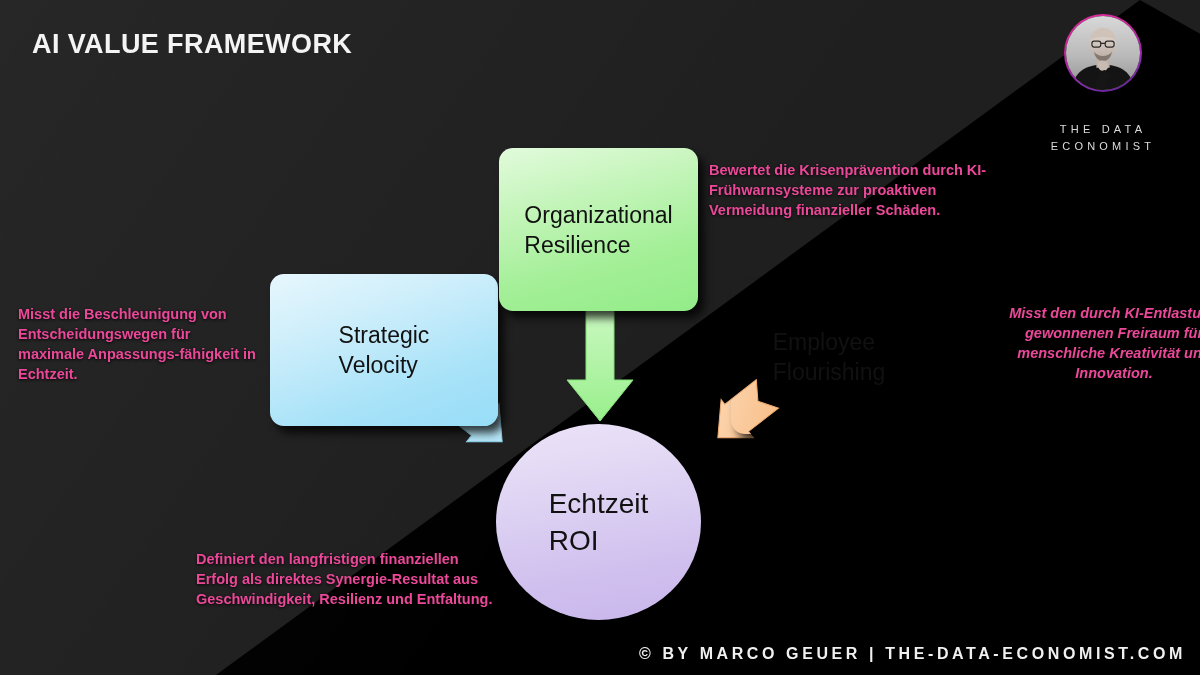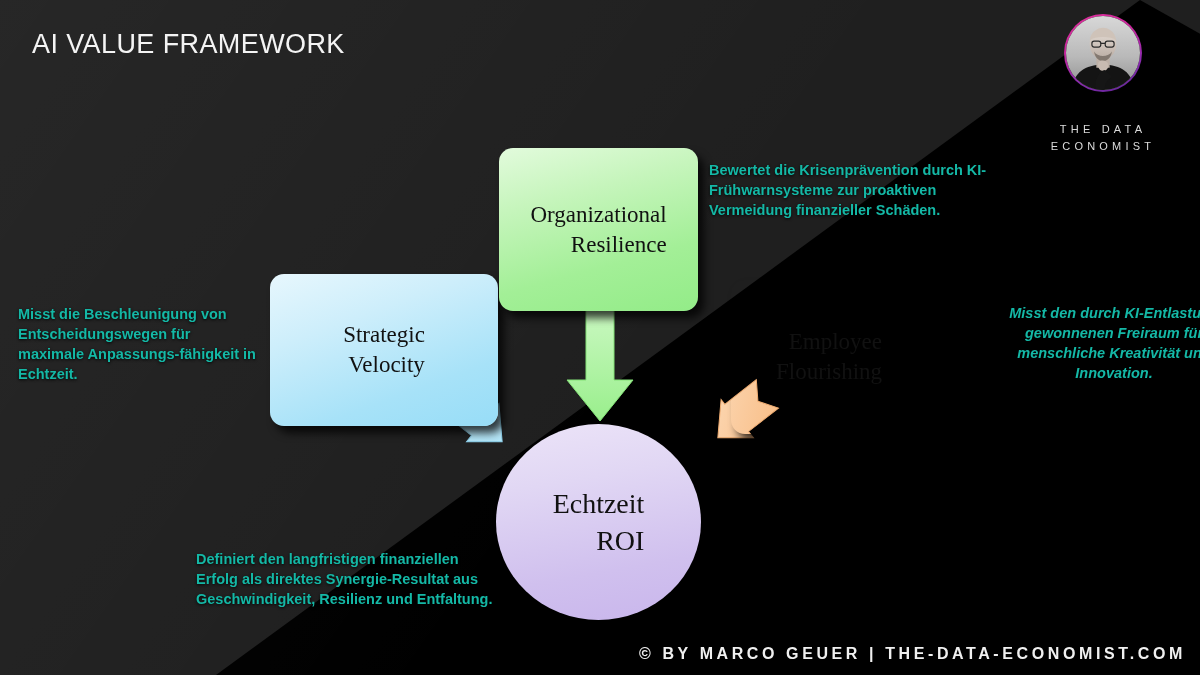--- a/index.html
+++ b/index.html
@@ -41,21 +41,21 @@
     background: linear-gradient(125deg, rgba(255,255,255,0.035) 0%, rgba(255,255,255,0.012) 38%, rgba(255,255,255,0) 55%);
     pointer-events: none;
   }
 
   
   .title {
     position: absolute;
     left: 32px;
     top: 29px;
     font-size: 27px;
-    font-weight: normal;
+    font-weight: bold;
     color: #f4f4f4;
     letter-spacing: 0.4px;
   }
 
   
   .logo-wrap {
     position: absolute;
     right: 12px;
     top: 14px;
     width: 170px;
@@ -87,26 +87,25 @@
     line-height: 17px;
   }
 
   
   .node {
     position: absolute;
     border-radius: 14px;
     display: flex;
     align-items: center;
     justify-content: center;
-    text-align: right;
+    text-align: left;
     color: #111;
     font-size: 23px;
     line-height: 30px;
     box-shadow: 6px 7px 9px rgba(0,0,0,0.75);
-    font-family: Liberation Serif, serif;
   }
   .node-blue {
     left: 270px; top: 274px; width: 228px; height: 152px;
     background: linear-gradient(160deg, #e7f7fd 0%, #cdeefb 32%, #a7e2f8 72%, #97ddf7 100%);
   }
   .node-green {
     left: 499px; top: 148px; width: 199px; height: 163px;
     background: linear-gradient(165deg, #e2fbdc 0%, #c6f5bc 30%, #a3ef97 68%, #93ec88 100%);
   }
   .node-orange {
@@ -121,21 +120,21 @@
     line-height: 37px;
   }
 
   
   .arrow { position: absolute; }
   .arrow svg { display: block; overflow: visible; }
 
   
   .note {
     position: absolute;
-    color: #14b8a6;
+    color: #ec4899;
     font-size: 14.5px;
     line-height: 20px;
     font-weight: bold;
     text-shadow: 0 1px 3px rgba(0,0,0,0.9);
   }
   .note-left  { left: 18px;  top: 304px; width: 238px; text-align: left; }
   .note-top   { left: 709px; top: 160px; width: 290px; text-align: left; }
   .note-right { left: 990px; top: 303px; width: 248px; text-align: center; font-style: italic; }
   .note-bot   { left: 196px; top: 549px; width: 300px; text-align: left; }
 

